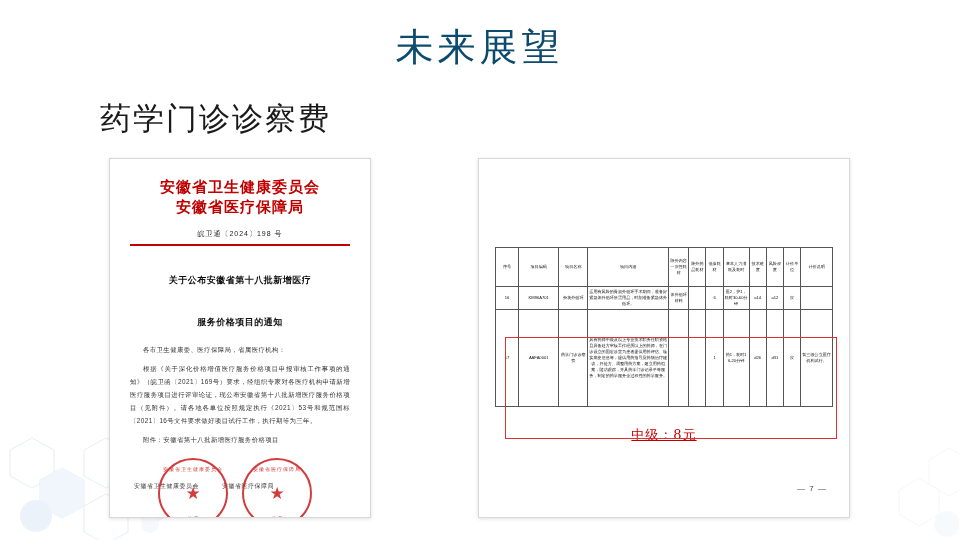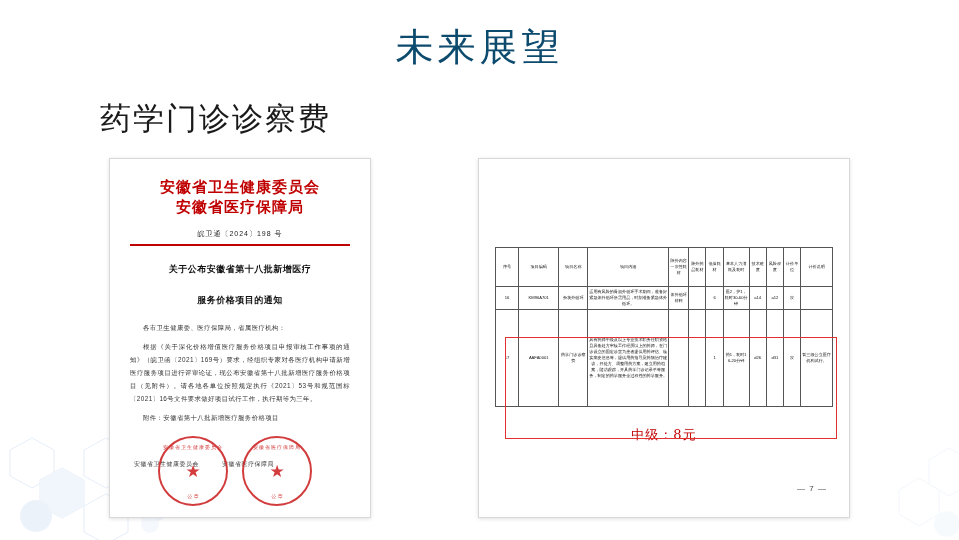--- a/index.html
+++ b/index.html
@@ -87,21 +87,21 @@
     font-size: 7px;
     color: #222;
     letter-spacing: 1px;
   }
   .doc-left .redrule {
     margin-top: 5px;
     height: 2px;
     background: #c00000;
   }
   .doc-left .doc-head {
-    margin-top: 16px;
+    margin-top: 27px;
     text-align: center;
     font-weight: bold;
     font-size: 9px;
     line-height: 15px;
     color: #111;
     letter-spacing: 0.5px;
   }
   .doc-left .body-text {
     margin-top: 13px;
     font-size: 6.4px;
@@ -218,20 +218,21 @@
     box-sizing: border-box;
   }
   .price-lines {
     margin-top: 16px;
     text-align: center;
     color: #c00000;
     font-family: "DejaVu Serif", serif;
     font-size: 13px;
     line-height: 23px;
     letter-spacing: 1px;
+    text-decoration: underline;
   }
   .page-no {
     position: absolute;
     right: 22px;
     bottom: 24px;
     font-size: 8px;
     color: #444;
     letter-spacing: 1px;
   }
 </style>

